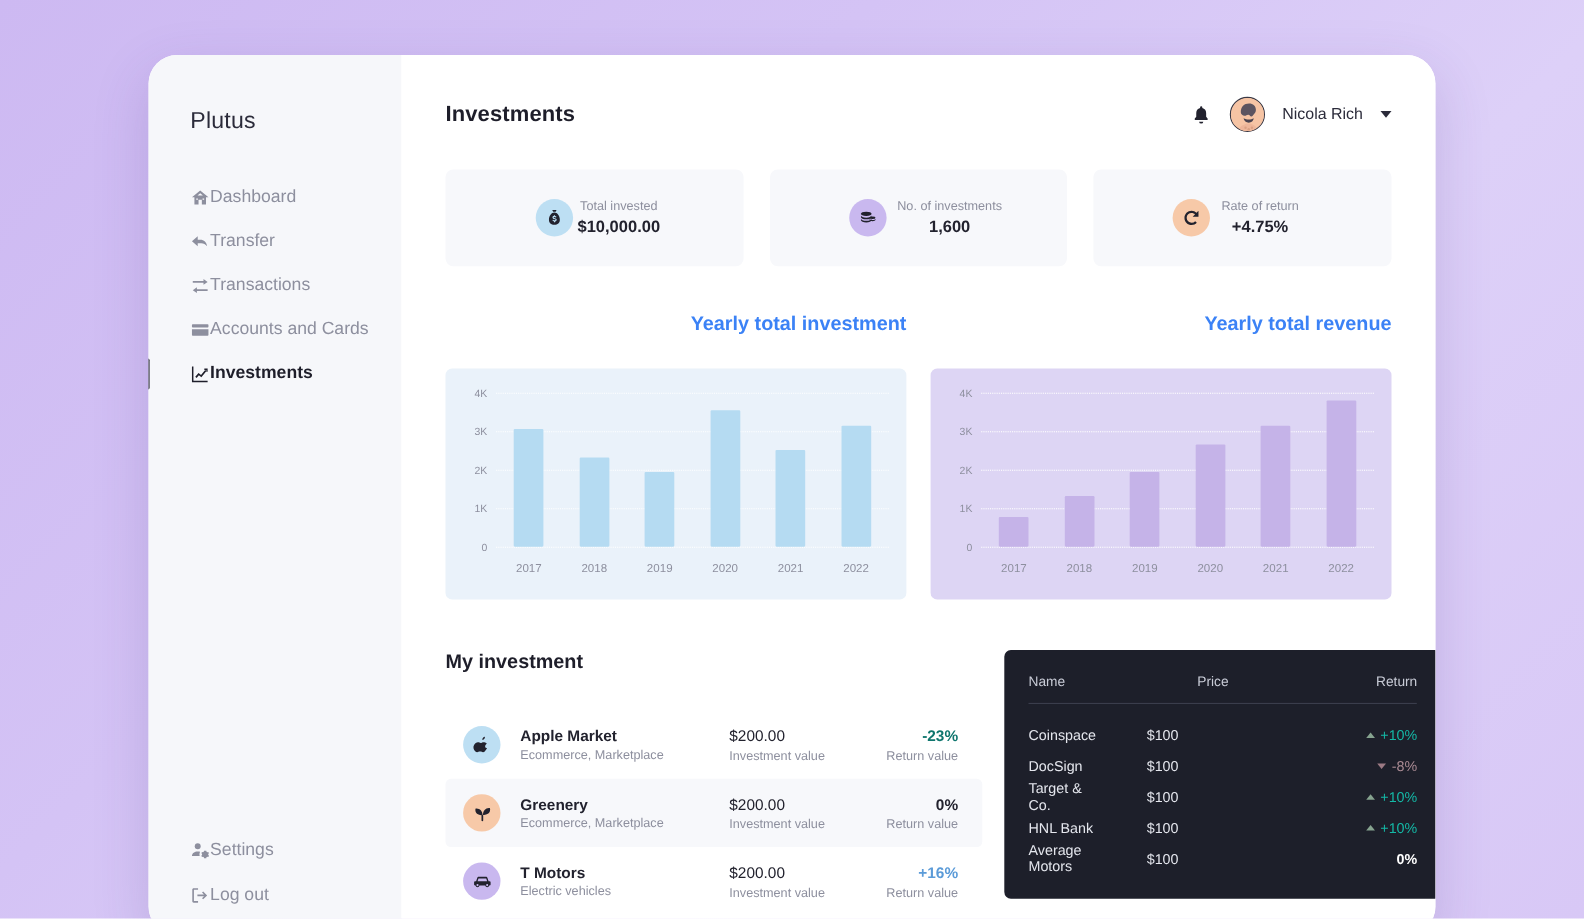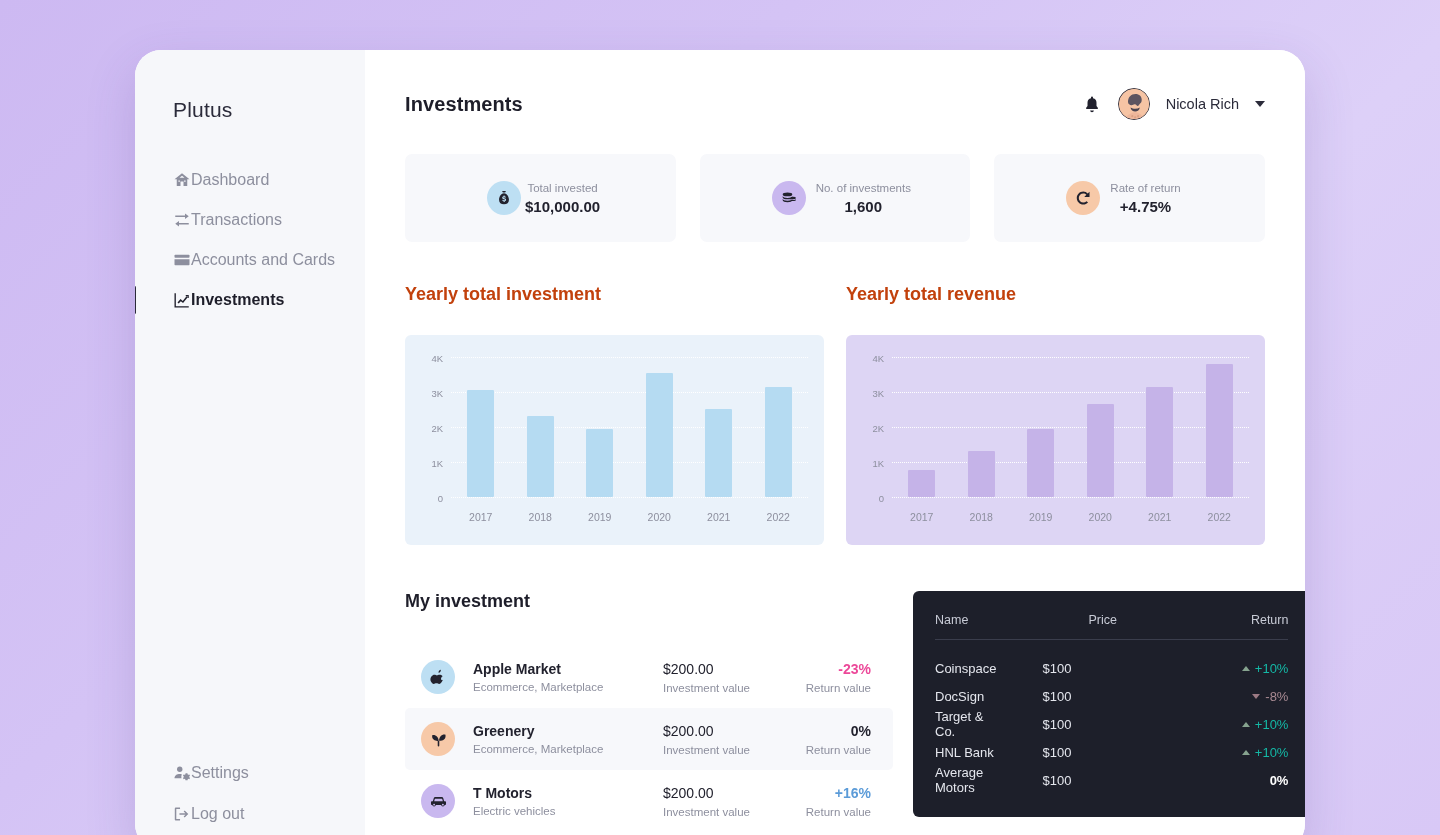--- a/index.html
+++ b/index.html
@@ -135,21 +135,21 @@
   .stat-ico svg { width: 18px; height: 18px; }
   .stat-ico svg * { fill: #22222e; }
   .stat-text { margin-left: 40px; }
   .stat-card:nth-child(1) .stat-text { margin-left: 44px; }
   .stat-label { font-size: 11.5px; color: #8d8f9e; margin-bottom: 4px; }
   .stat-value { font-size: 15px; color: #22222e; font-weight: bold; }
 
   
   #charts { display: flex; gap: 22px; margin-bottom: 46px; }
   .chart-block { flex: 1 1 0; min-width: 0; }
-  .chart-title { font-size: 18px; font-weight: bold; color: #c2410c; margin-bottom: 30px; }
+  .chart-title { font-size: 18px; font-weight: bold; color: #3b82f6; margin-bottom: 30px; text-align: right; }
   .chart-card {
     height: 210px;
     border-radius: 6px;
     position: relative;
     padding: 22px 16px 0 16px;
   }
   .chart-card.blue { background: #eaf2fa; }
   .chart-card.purple { background: #ddd5f4; }
   .plot {
     position: relative;
@@ -212,21 +212,21 @@
   .inv-ico svg { width: 17px; height: 17px; }
   .inv-ico svg * { fill: #22222e; }
   .inv-main { flex: 0 0 190px; }
   .inv-name { font-size: 14px; font-weight: bold; color: #22222e; margin-bottom: 4px; }
   .inv-sub { font-size: 11.5px; color: #8d8f9e; }
   .inv-mid { flex: 1 1 auto; }
   .inv-amount { font-size: 14px; color: #22222e; margin-bottom: 5px; }
   .inv-cap { font-size: 11.5px; color: #8d8f9e; }
   .inv-right { text-align: right; flex: 0 0 92px; }
   .inv-pct { font-size: 14px; font-weight: bold; margin-bottom: 5px; }
-  .inv-pct.neg { color: #ec4899; }
+  .inv-pct.neg { color: #0f766e; }
   .inv-pct.zero { color: #22222e; }
   .inv-pct.pos { color: #5b9bd8; }
 
   
   #trending-card {
     background: #1d1f2a;
     border-radius: 6px;
     padding: 22px 22px 18px 22px;
     height: 226px;
   }
@@ -272,20 +272,28 @@
     <nav class="nav">
       <div class="nav-item">
         <span class="ico">
           <svg viewBox="0 0 24 24">
               <path d="M12 3 2 11h3v9h5v-6h4v6h5v-9h3L12 3zm0 3.2 3 2.4V9h-6v-.4l3-2.4zM7.2 12.6h2v1.6h-2v-1.6zm7.6 0h2v1.6h-2v-1.6z"></path>
             </svg>
         </span>
         <span>Dashboard</span>
       </div>
 
+      <div class="nav-item">
+        <span class="ico">
+          <svg viewBox="0 0 24 24">
+              <path d="M9 5 2 11l7 6v-3.6h4.2c3 0 5.2 1.2 7 3.8-.3-5.1-3.6-8-8.2-8H9V5z"></path>
+            </svg>
+        </span>
+        <span>Transfer</span>
+      </div>
 
       <div class="nav-item">
         <span class="ico">
           <svg viewBox="0 0 24 24">
               <path d="M3 8h13v2.6L21 7l-5-3.6V6H3v2zm18 8H8v-2.6L3 17l5 3.6V18h13v-2z"></path>
             </svg>
         </span>
         <span>Transactions</span>
       </div>
 

